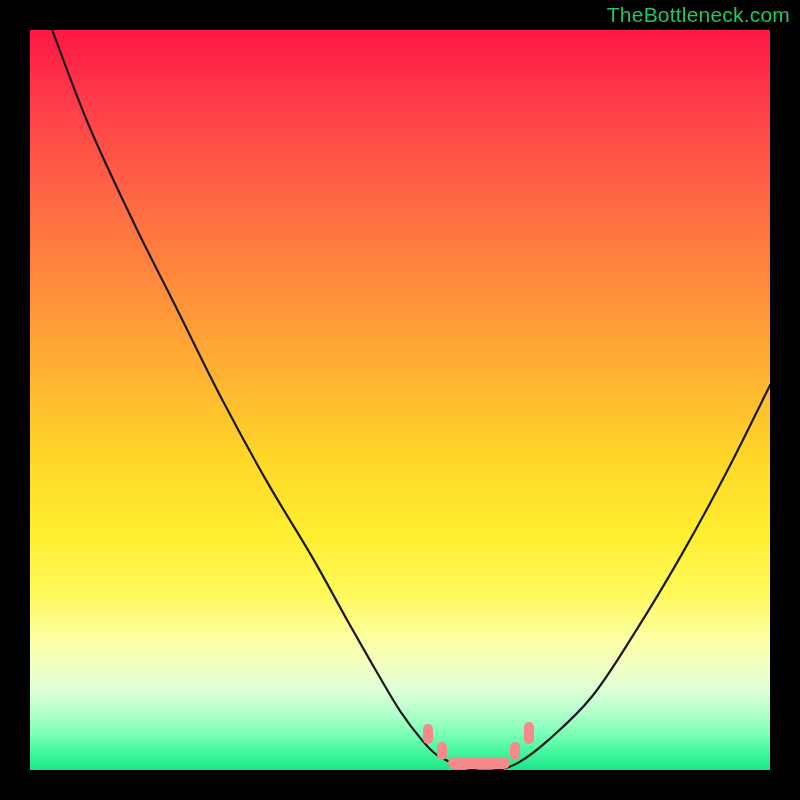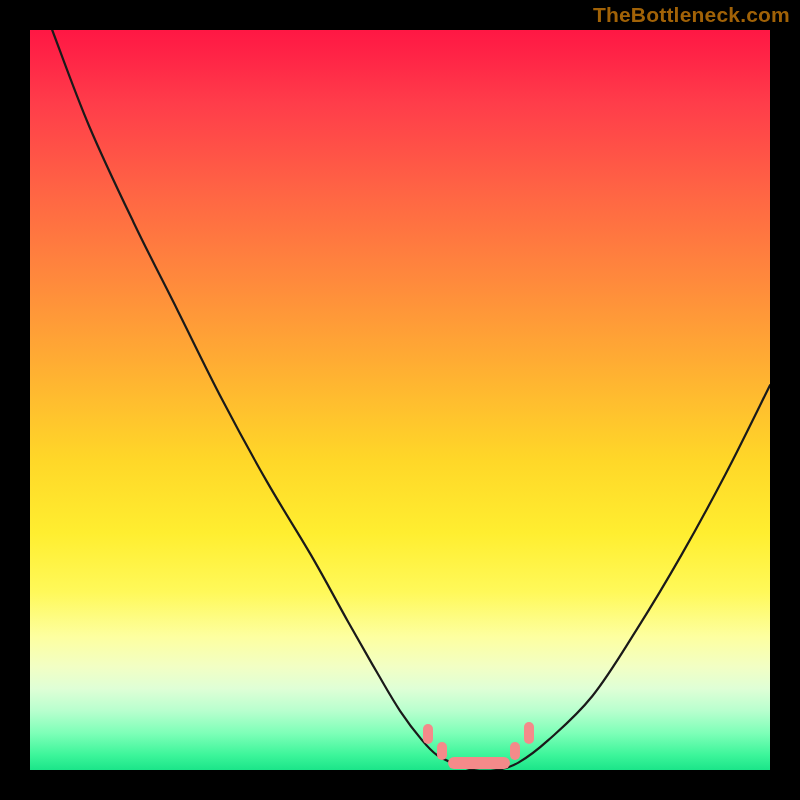--- a/index.html
+++ b/index.html
@@ -67,23 +67,23 @@
   }
   .blob {
     position: absolute;
     background: #f48a8a;
     border-radius: 6px;
   }
   .watermark {
     position: absolute;
     top: 3px;
     right: 10px;
-    color: #a16207;
+    color: #22c55e;
     font-size: 21px;
-    font-weight: 700;
+    font-weight: 400;
     letter-spacing: 0.2px;
   }
 </style>
 </head>
 <body>
 
 <div class="frame">
 
   <div class="plot-area">
 

